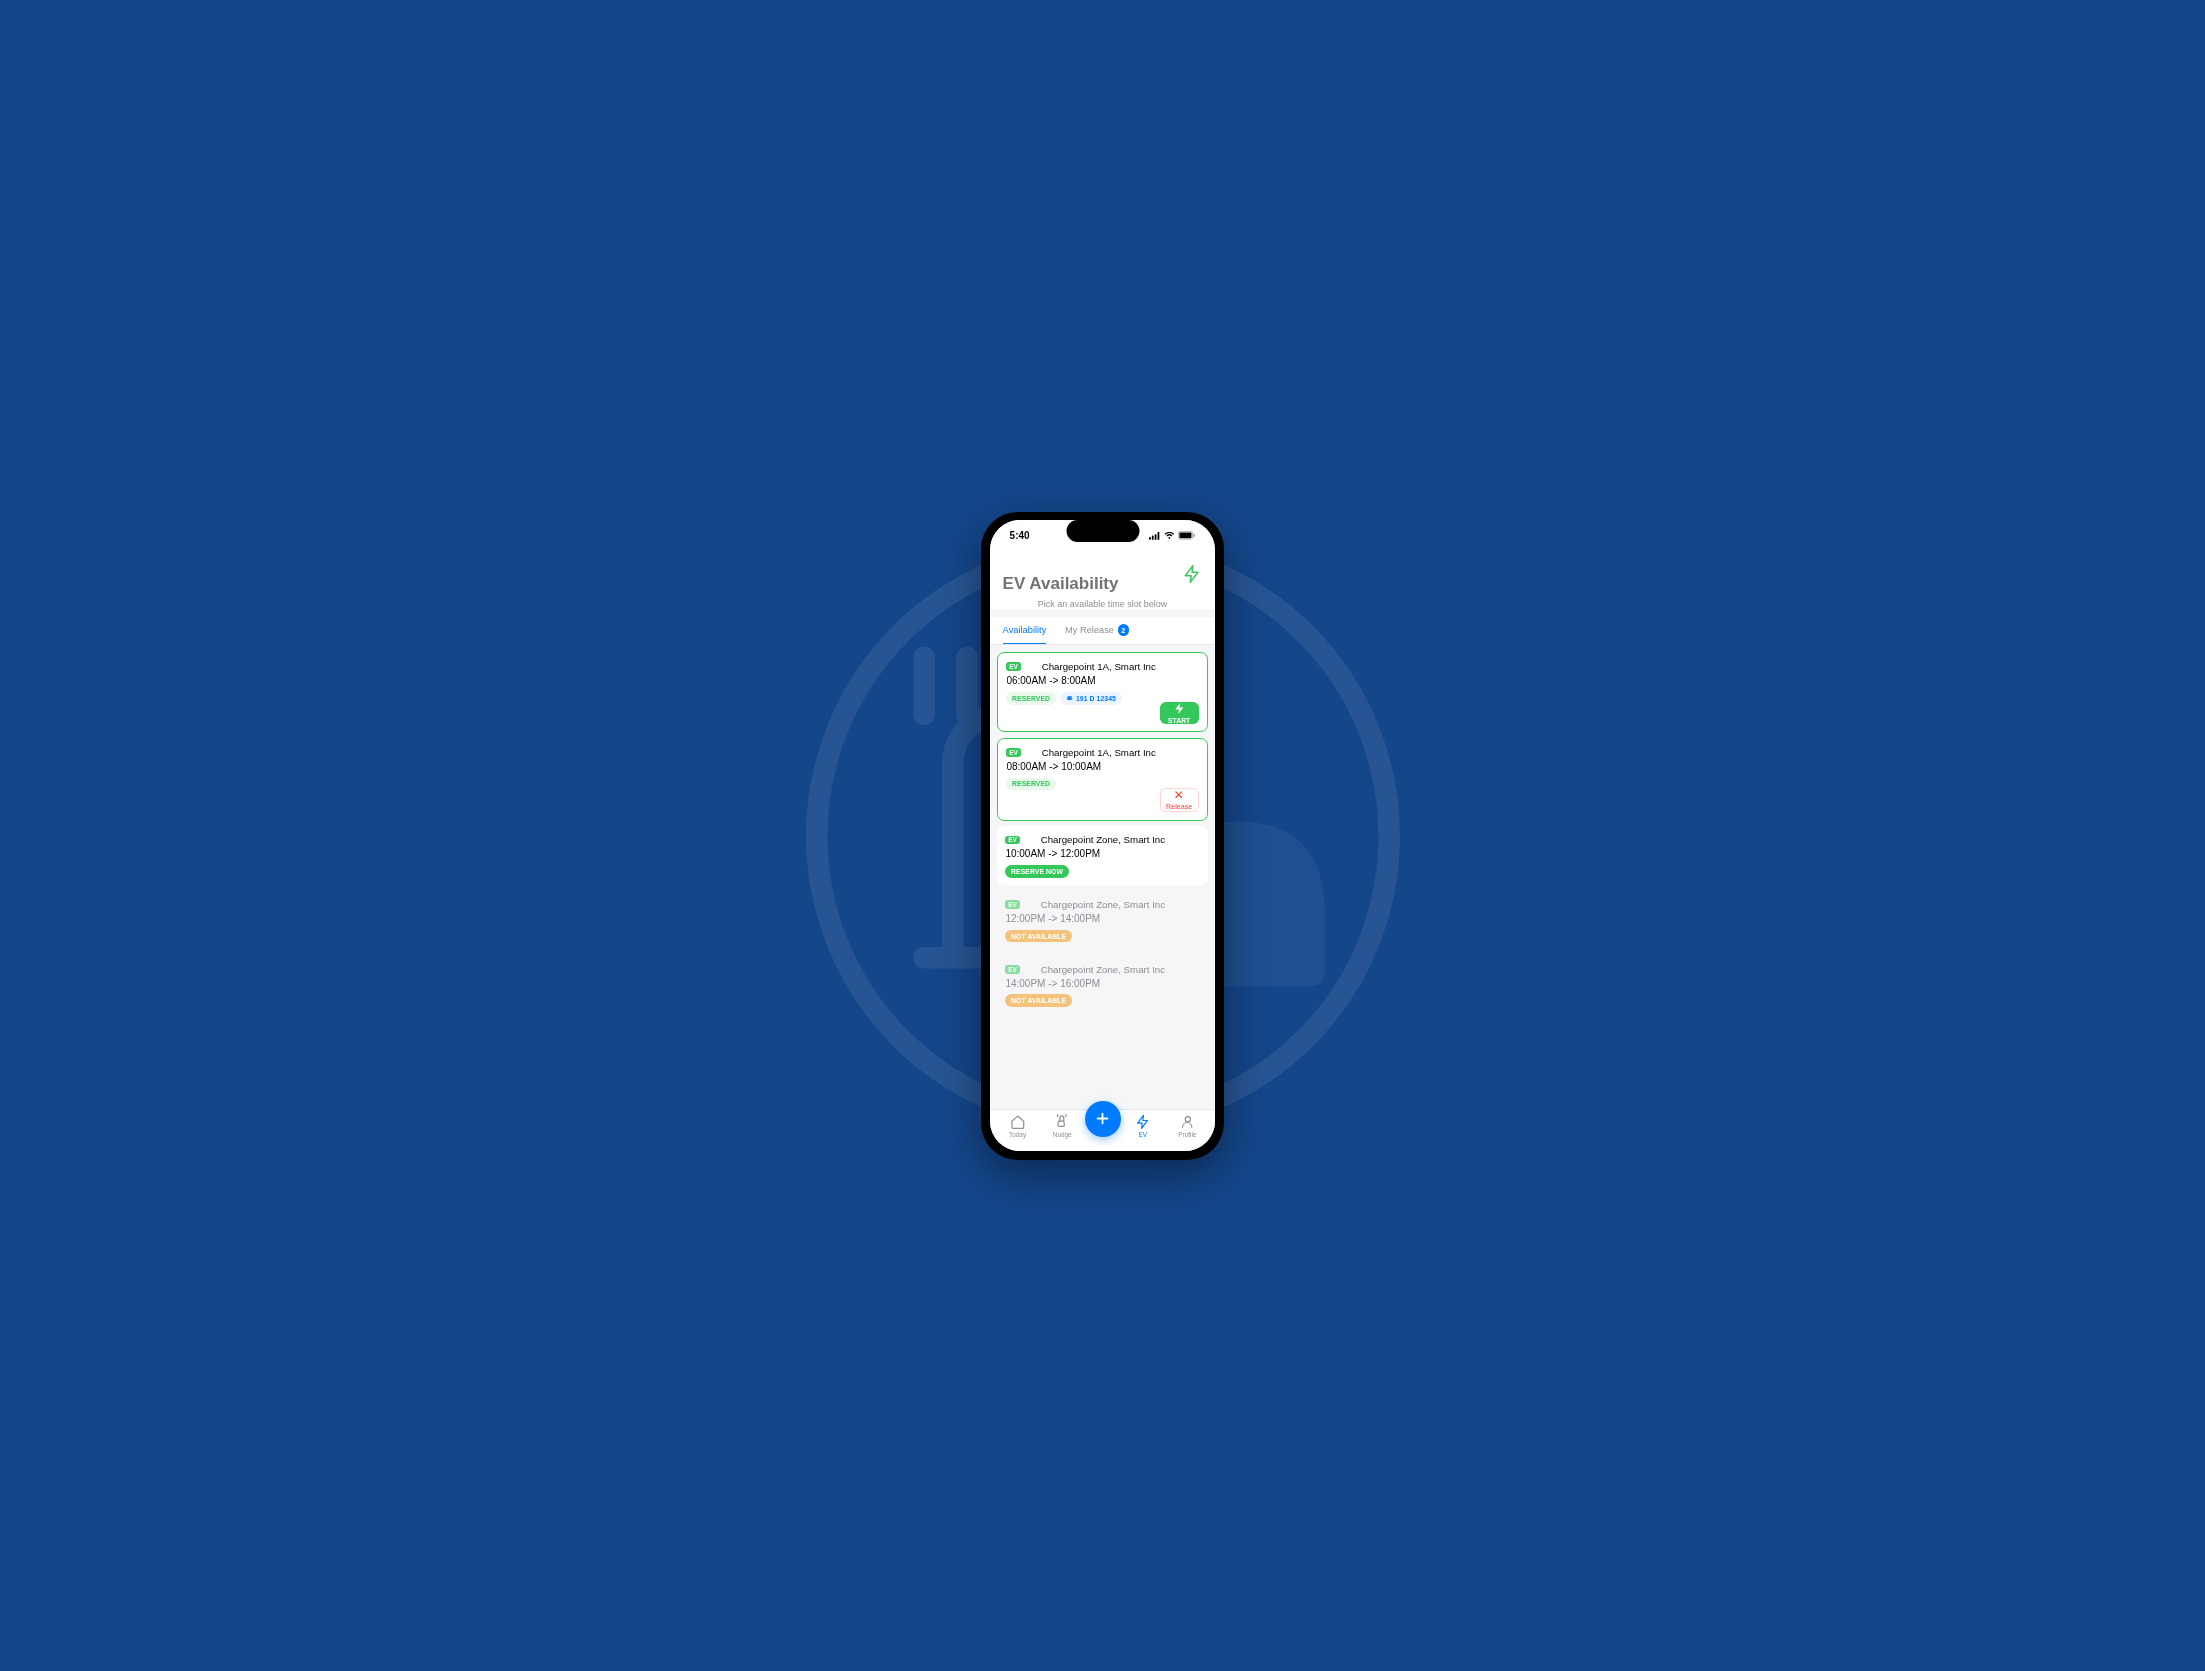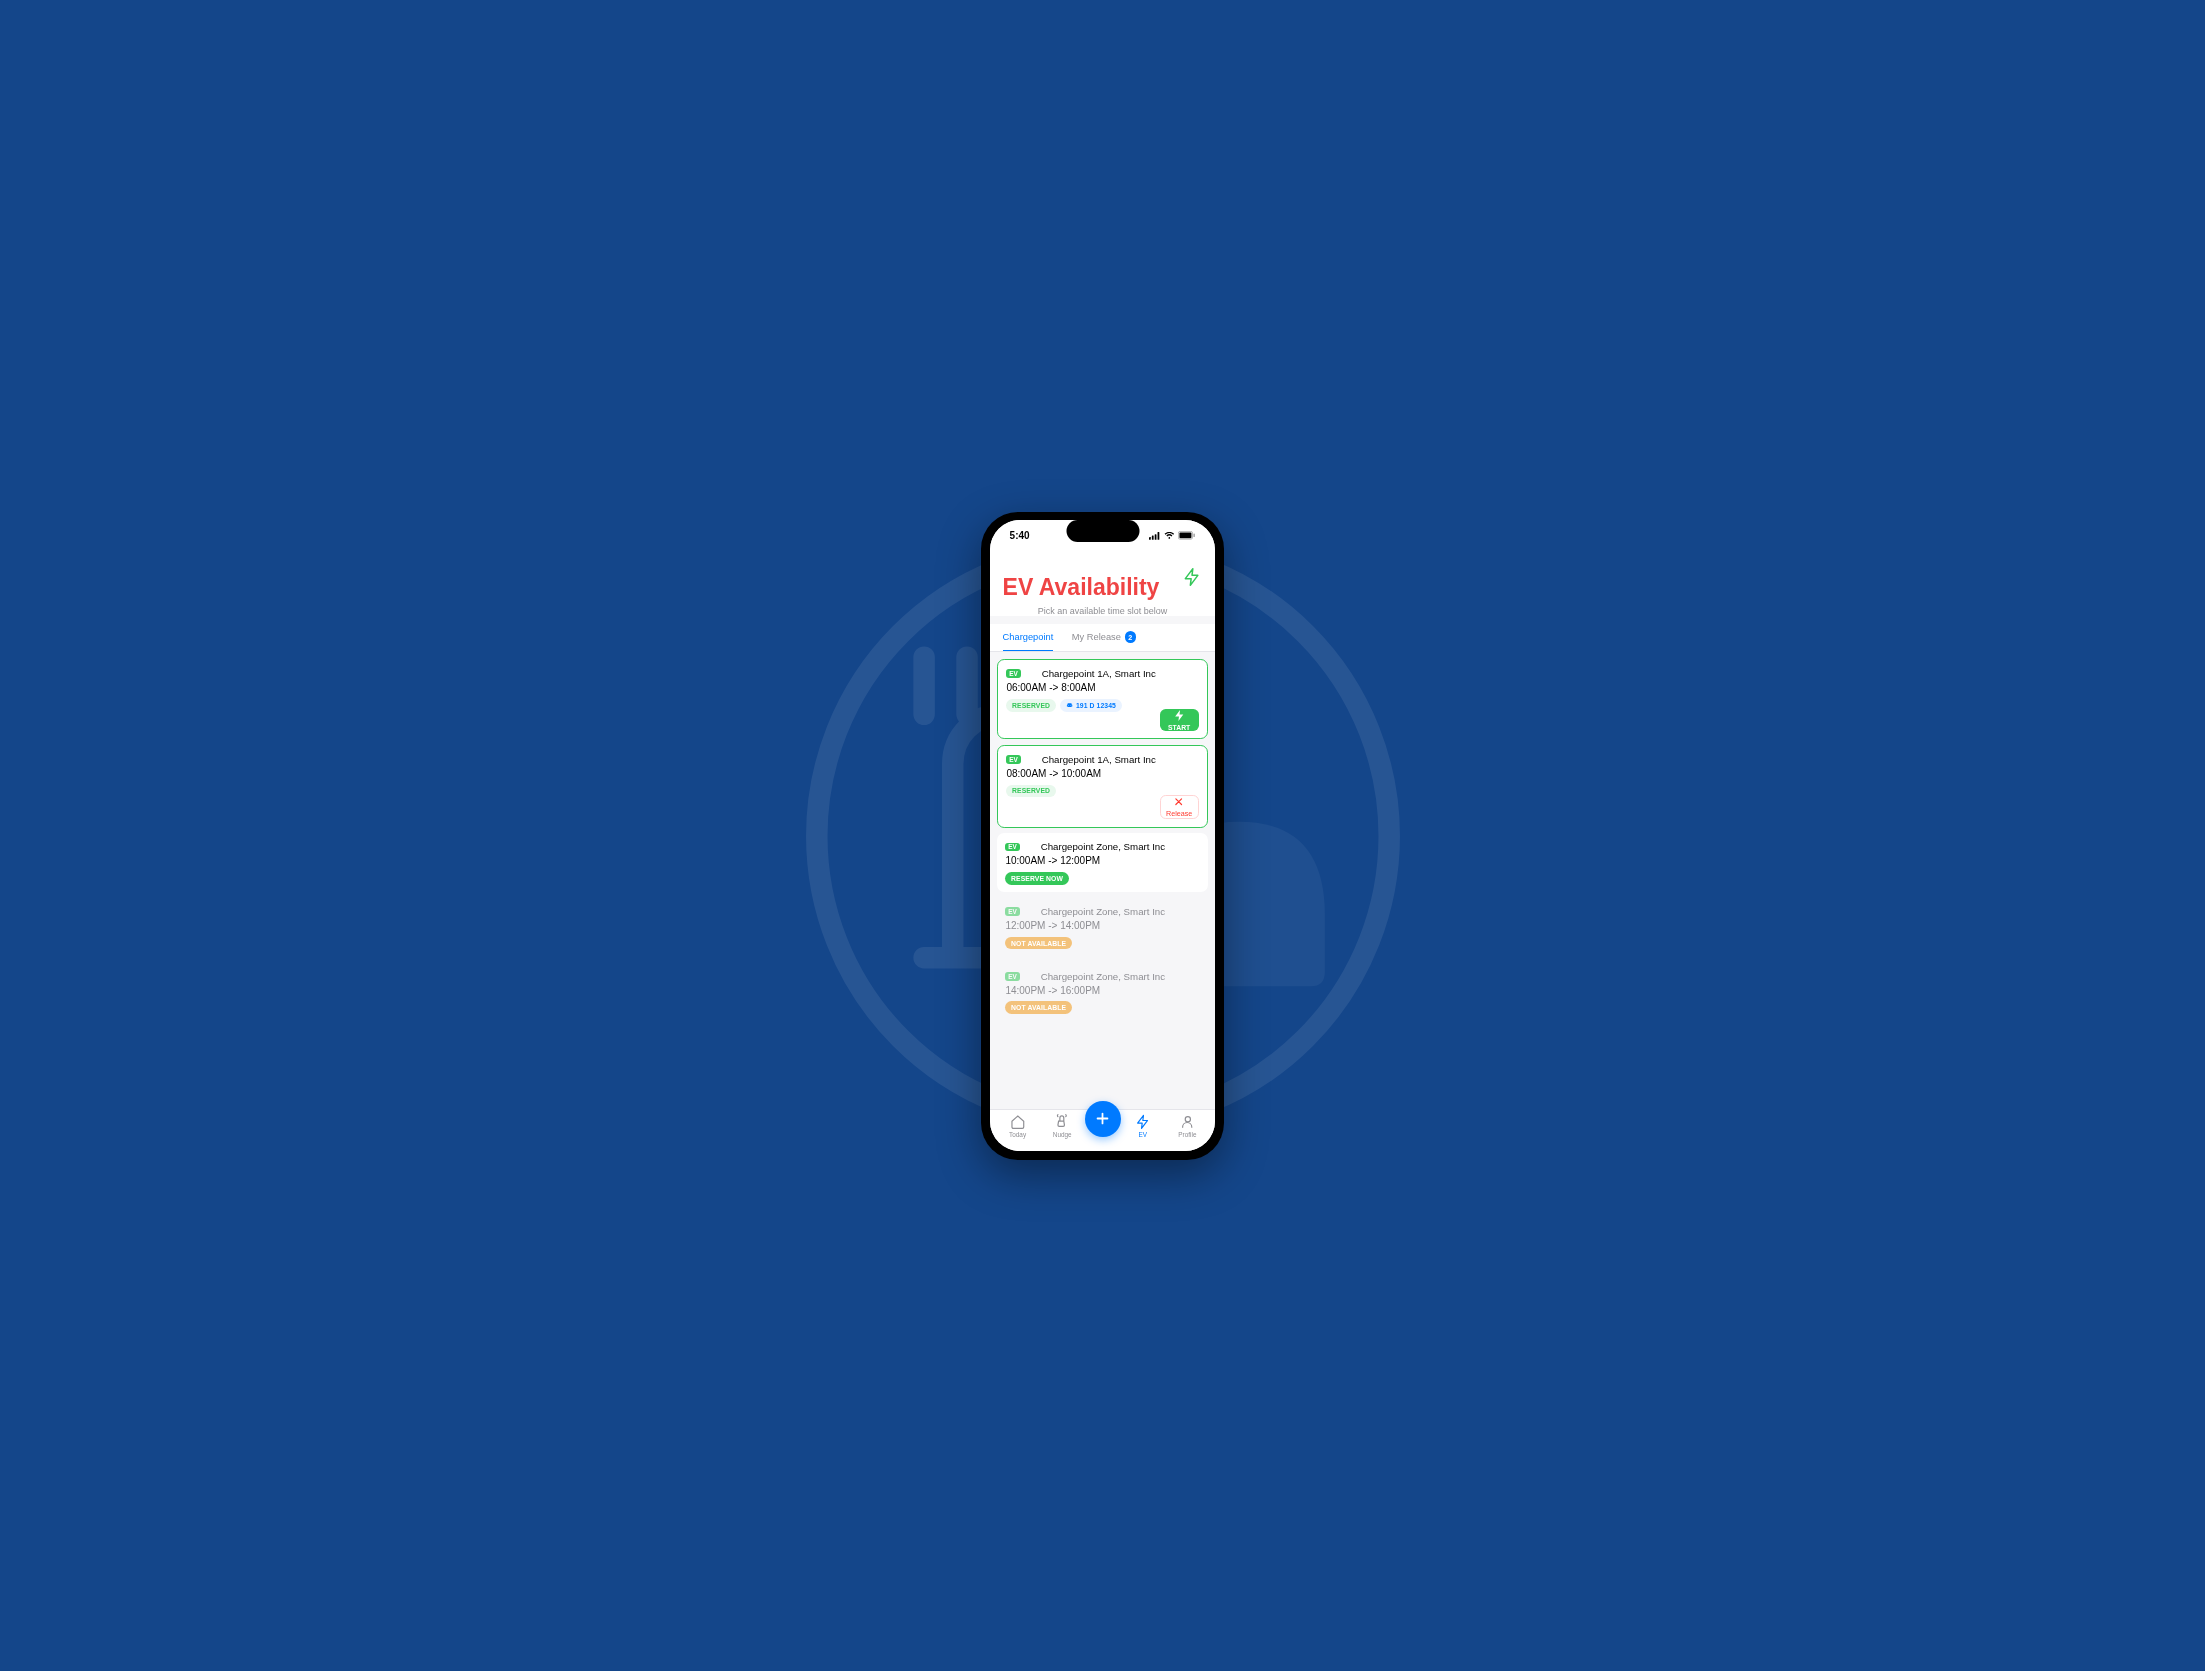--- a/index.html
+++ b/index.html
@@ -59,21 +59,21 @@
   padding: 10px 20px 5.7px;
   background: #fff;
 }
 .status-time { font-size: 10px; font-weight: 600; }
 .status-icons { display: flex; gap: 3.6px; align-items: center; }
 .header {
   background: #fff;
   padding: 8.6px 13px 0;
 }
 .header-top { display: flex; justify-content: space-between; align-items: center; }
-.page-title { font-size: 23px; font-weight: 700; color: #ef4444; margin-top: 19px; }
+.page-title { font-size: 17px; font-weight: 700; color: #737373; margin-top: 19px; }
 .lightning-icon-header svg { width: 20px; height: 20px; }
 .page-subtitle { font-size: 9px; color: #8e8e93; margin-top: 4.3px; text-align: center; }
 .tabs {
   background: #fff;
   display: flex;
   padding: 0 13px;
   border-bottom: 0.7px solid #e5e5ea;
   margin-top: 8.6px;
 }
 .tab {
@@ -240,21 +240,21 @@
           <svg viewBox="0 0 24 24" fill="none" stroke="#34c759" stroke-width="1.8" stroke-linejoin="round" stroke-linecap="round">
               <path d="M13 2L4 14h7l-1 8 9-12h-7l1-8z"></path>
             </svg>
         </span>
       </div>
       <p class="page-subtitle">Pick an available time slot below</p>
     </div>
 
     <div class="tabs">
       <div class="tab active">
-        <span>Chargepoint</span>
+        <span>Availability</span>
       </div>
       <div class="tab">
         <span>My Release</span>
         <span class="badge-count">2</span>
       </div>
     </div>
 
     <div class="content">
 
       <div class="slot-card reserved">

